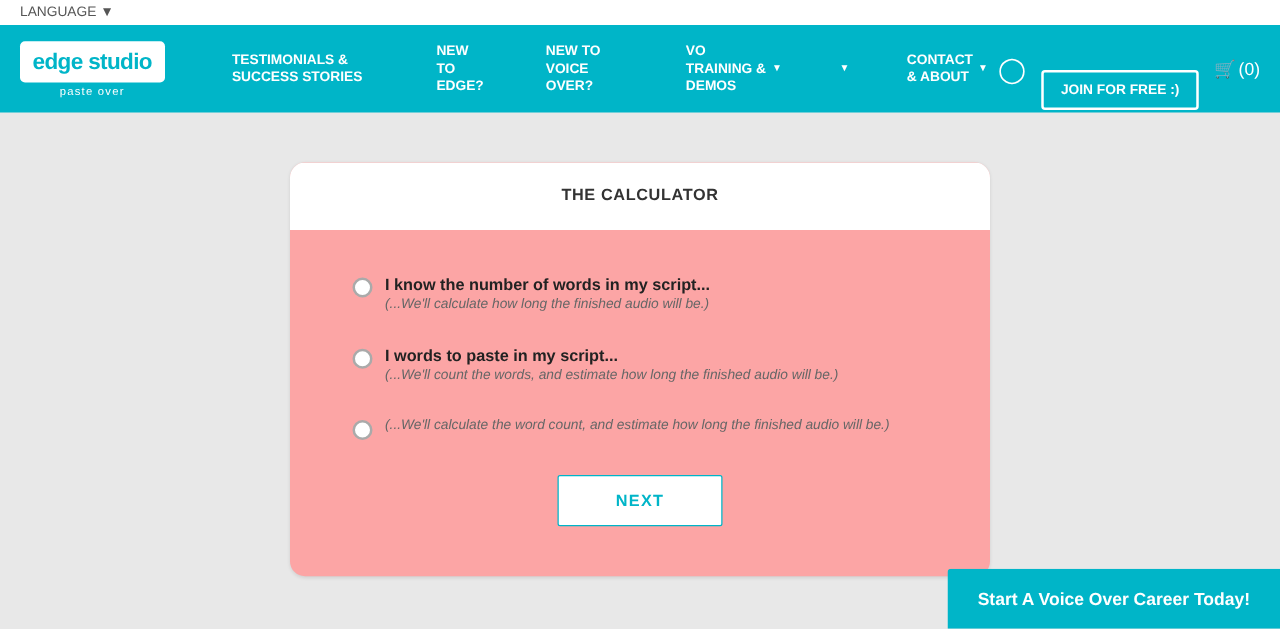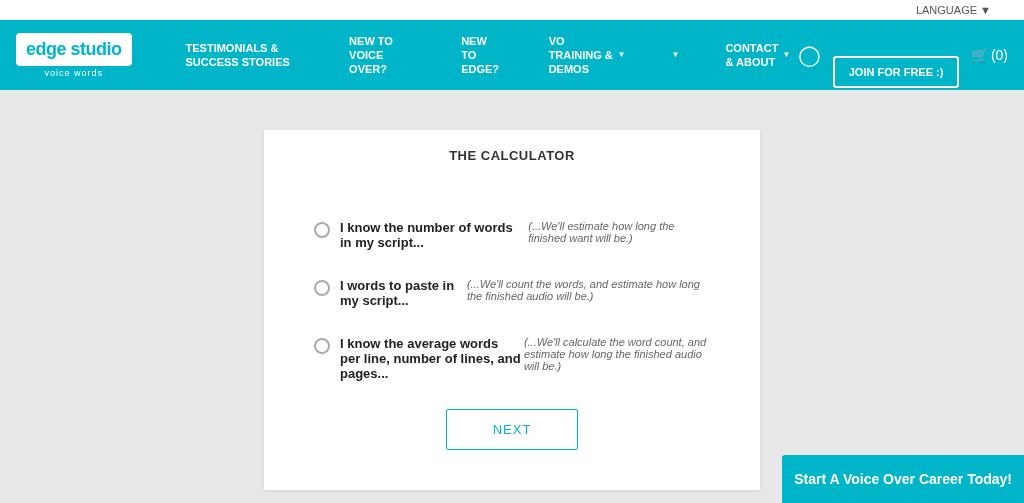--- a/index.html
+++ b/index.html
@@ -1,22 +1,21 @@
 <!DOCTYPE html>
 <html><head>
   <meta charset="utf-8">
   <style>
     * { margin: 0; padding: 0; box-sizing: border-box; }
     body { font-family: Arial, Helvetica, sans-serif; background: #e8e8e8; min-width: 1024px; }
 
     
     .language-bar {
       background: #fff;
-      text-align: right;
-      padding: 4px 33px;
+      padding: 4px 16px;
       font-size: 11px;
       color: #555;
     }
     .language-bar span { cursor: pointer; }
 
     
     nav {
       background: #00b5c8;
       display: flex;
       align-items: center;
@@ -96,23 +95,23 @@
     }
 
     
     .main-content {
       padding: 40px 20px;
       display: flex;
       justify-content: center;
     }
 
     .calculator-card {
-      background: #ffffff;
-      width: 496px;
-      border-radius: 0;
+      background: #fca5a5;
+      width: 560px;
+      border-radius: 12px;
       overflow: hidden;
       box-shadow: 0 1px 3px rgba(0,0,0,0.1);
     }
 
     
     .tabs {
       display: flex;
     }
     .tab {
       flex: 1;
@@ -150,21 +149,21 @@
       width: 16px;
       height: 16px;
       border: 2px solid #aaa;
       border-radius: 50%;
       flex-shrink: 0;
       margin-top: 2px;
       background: #fff;
     }
     .option-text {
       display: flex;
-      flex-direction: row;
+      flex-direction: column;
       gap: 2px;
     }
     .option-main {
       font-size: 13px;
       font-weight: 700;
       color: #222;
     }
     .option-sub {
       font-size: 11px;
       color: #666;
@@ -175,74 +174,74 @@
       display: flex;
       justify-content: center;
       margin-top: 20px;
     }
     .next-btn {
       border: 1.5px solid #00b5c8;
       color: #00b5c8;
       background: #fff;
       padding: 12px 46px;
       font-size: 13px;
-      font-weight: 400;
+      font-weight: 700;
       letter-spacing: 1px;
       text-transform: uppercase;
       cursor: pointer;
       border-radius: 2px;
     }
 
     
     .cta-fixed {
       position: fixed;
       bottom: 0;
       right: 0;
       background: #00b5c8;
       color: #fff;
       font-size: 14px;
       font-weight: 700;
-      padding: 16px 12px;
+      padding: 16px 24px;
       cursor: pointer;
       border: none;
       border-top-left-radius: 3px;
     }
   </style>
 </head>
 <body>
 
 <div class="language-bar">
   <span>
     <span>LANGUAGE</span>
     <span>▼</span>
   </span>
 </div>
 
 <nav>
   <a class="logo-area">
     <div class="logo-box">
       <div class="edge">edge studio</div>
     </div>
-    <div class="logo-sub">voice words</div>
+    <div class="logo-sub">paste over</div>
   </a>
 
   <ul class="nav-items">
     <li>
       <span class="nav-link">
         <span>TESTIMONIALS &amp; SUCCESS STORIES</span>
       </span>
     </li>
     <li>
       <span class="nav-link">
+        <span>NEW TO EDGE?</span>
+      </span>
+    </li>
+    <li>
+      <span class="nav-link">
         <span>NEW TO VOICE OVER?</span>
-      </span>
-    </li>
-    <li>
-      <span class="nav-link">
-        <span>NEW TO EDGE?</span>
       </span>
     </li>
     <li>
       <span class="nav-link">
         <span>VO TRAINING &amp; DEMOS</span>
         <span class="caret">▼</span>
       </span>
     </li>
     <li>
       <span class="nav-link">
@@ -274,36 +273,35 @@
         <span>THE CALCULATOR</span>
       </div>
     </div>
 
     <div class="card-body">
 
       <div class="radio-option">
         <div class="radio-circle"></div>
         <div class="option-text">
           <span class="option-main">I know the number of words in my script...</span>
-          <span class="option-sub">(...We'll estimate how long the finished want will be.)</span>
+          <span class="option-sub">(...We'll calculate how long the finished audio will be.)</span>
         </div>
       </div>
 
       <div class="radio-option">
         <div class="radio-circle"></div>
         <div class="option-text">
           <span class="option-main">I words to paste in my script...</span>
           <span class="option-sub">(...We'll count the words, and estimate how long the finished audio will be.)</span>
         </div>
       </div>
 
       <div class="radio-option">
         <div class="radio-circle"></div>
         <div class="option-text">
-          <span class="option-main">I know the average words per line, number of lines, and pages...</span>
           <span class="option-sub">(...We'll calculate the word count, and estimate how long the finished audio will be.)</span>
         </div>
       </div>
 
       <div class="next-btn-wrap">
         <button class="next-btn">NEXT</button>
       </div>
 
     </div>
   </div>

